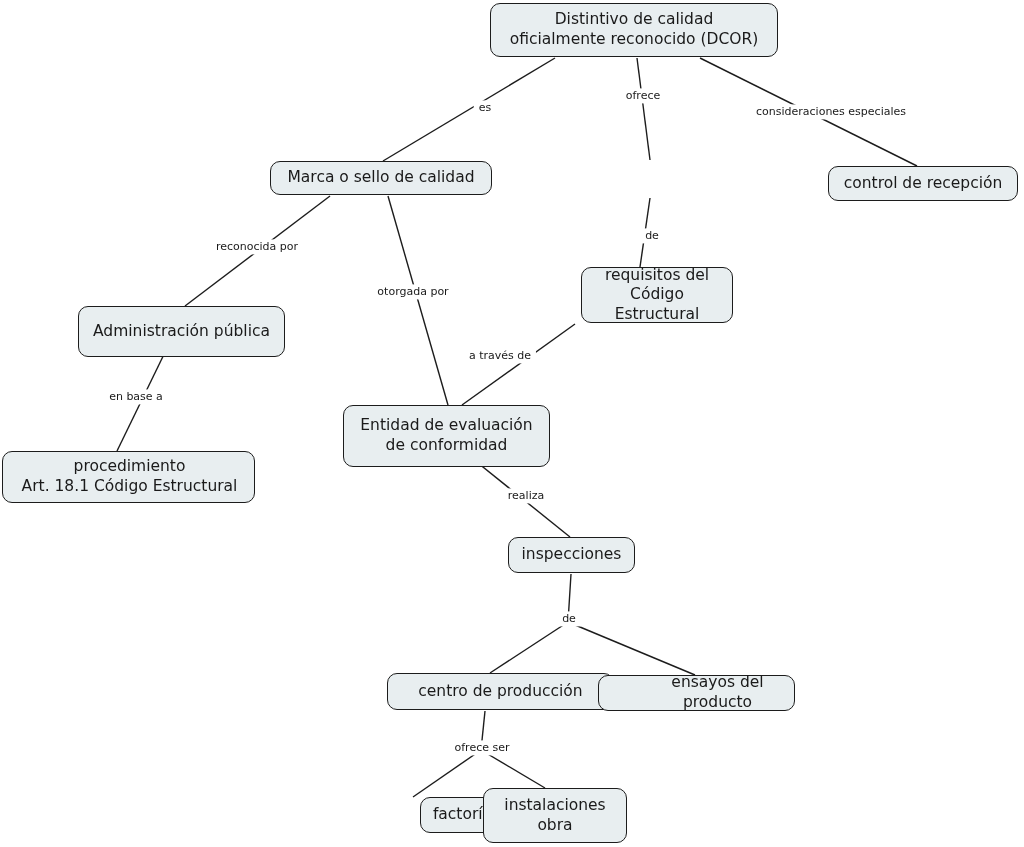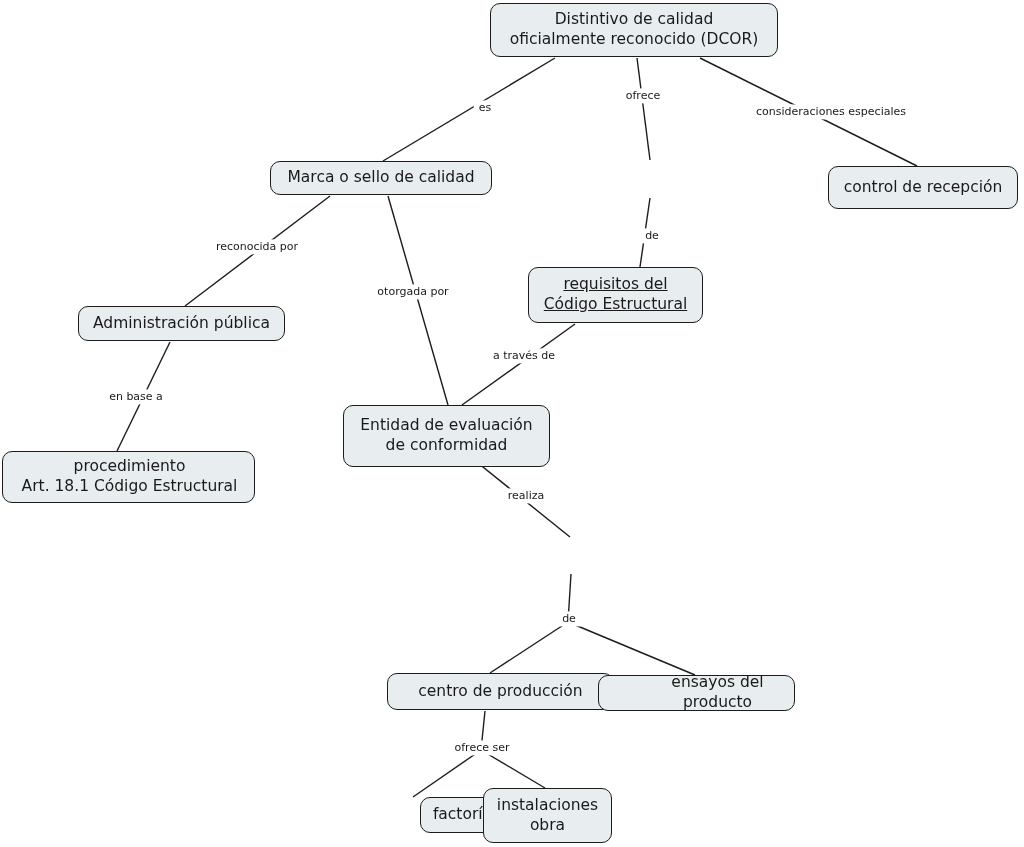--- a/index.html
+++ b/index.html
@@ -71,37 +71,38 @@
       <line x1="571" y1="574" x2="568" y2="622"></line>
       <line x1="568" y1="622" x2="490" y2="673"></line>
       <line x1="568" y1="622" x2="695" y2="675"></line>
       <line x1="485" y1="711" x2="481" y2="750"></line>
       <line x1="481" y1="750" x2="413" y2="797"></line>
       <line x1="481" y1="750" x2="545" y2="788"></line>
     </svg>
 <div class="node" style="left: 490px; top: 3px; width: 288px; height: 54px;">Distintivo de calidad
 oficialmente reconocido (DCOR)</div>
     <div class="node" style="left: 270px; top: 161px; width: 222px; height: 34px;">Marca o sello de calidad</div>
-    <div class="node" style="left: 828px; top: 166px; width: 190px; height: 43px;">control de recepción</div>
-    <div class="node" style="left: 78px; top: 306px; width: 207px; height: 35px;">Administración pública</div>
-    <div class="node" style="left: 528px; top: 267px; width: 175px; height: 56px; text-decoration: underline;">requisitos del
+    <div class="node" style="left: 828px; top: 166px; width: 190px; height: 35px;">control de recepción</div>
+    <div class="node" style="left: 78px; top: 306px; width: 207px; height: 51px;">Administración pública</div>
+    <div class="node" style="left: 581px; top: 267px; width: 152px; height: 56px;">requisitos del
 Código Estructural</div>
     <div class="node" style="left: 343px; top: 405px; width: 207px; height: 62px;">Entidad de evaluación
 de conformidad</div>
     <div class="node" style="left: 2px; top: 451px; width: 253px; height: 52px; padding-left: 8px;">procedimiento
 Art. 18.1 Código Estructural</div>
+    <div class="node" style="left: 508px; top: 537px; width: 127px; height: 36px;">inspecciones</div>
     <div class="node" style="left: 387px; top: 673px; width: 227px; height: 37px;">centro de producción</div>
     <div class="node" style="left: 598px; top: 675px; width: 197px; height: 36px; padding-left: 48px;">ensayos del producto</div>
     <div class="node" style="left: 388px; top: 797px; width: 85px; height: 36px; margin-left: 32px;">factoría</div>
-    <div class="node" style="left: 483px; top: 788px; width: 129px; height: 55px;">instalaciones
+    <div class="node" style="left: 483px; top: 788px; width: 144px; height: 55px;">instalaciones
 obra</div>
     <div class="edge-label" style="left: 485px; top: 108px;">es</div>
     <div class="edge-label" style="left: 643px; top: 96px;">ofrece</div>
     <div class="edge-label" style="left: 831px; top: 112px;">consideraciones especiales</div>
     <div class="edge-label" style="left: 257px; top: 247px;">reconocida por</div>
     <div class="edge-label" style="left: 652px; top: 236px;">de</div>
     <div class="edge-label" style="left: 413px; top: 292px;">otorgada por</div>
-    <div class="edge-label" style="left: 524px; top: 356px;">a través de</div>
+    <div class="edge-label" style="left: 500px; top: 356px;">a través de</div>
     <div class="edge-label" style="left: 136px; top: 397px;">en base a</div>
     <div class="edge-label" style="left: 526px; top: 496px;">realiza</div>
     <div class="edge-label" style="left: 569px; top: 619px;">de</div>
     <div class="edge-label" style="left: 482px; top: 748px;">ofrece ser</div>
   </div>
 
 </body></html>

